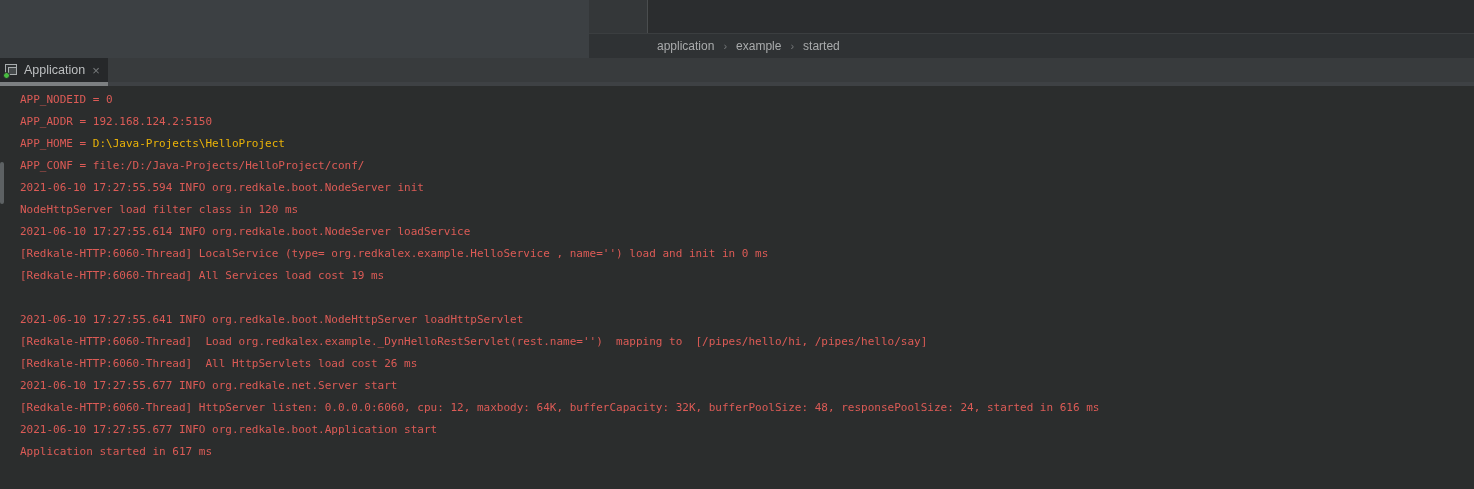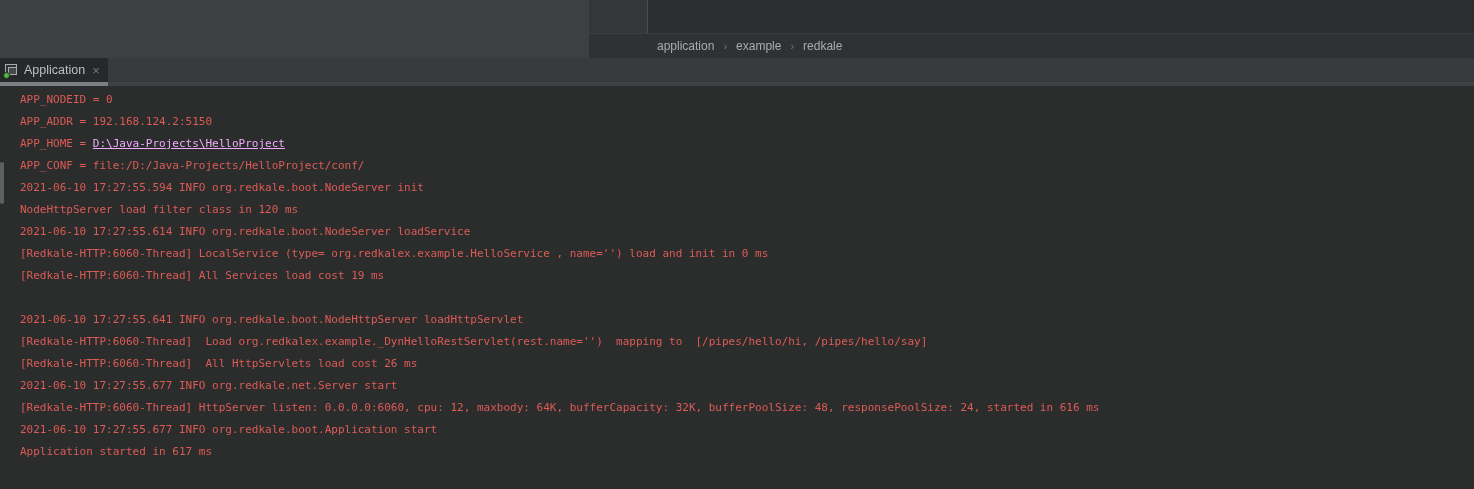--- a/index.html
+++ b/index.html
@@ -43,41 +43,41 @@
 
   
   .console {
     position:absolute; left:0; top:86px; width:1474px; height:403px;
     background:#2b2d2d; padding:3px 8px 0 20px;
     font-family:"DejaVu Sans Mono", monospace;
     font-size:11px; line-height:22px; white-space:pre;
   }
   .console-line { min-height:22px; }
   .seg-err  { color:#dc5b56; }
-  .seg-link { color:#f0abfc; text-decoration:underline; cursor:pointer; }
+  .seg-link { color:#eab308; cursor:pointer; }
 
   
   .scroll-thumb {
     position:absolute; left:0; top:162px; width:4px; height:42px;
     background:#5d6163; border-radius:2px; cursor:grab;
   }
 </style>
 </head>
 <body>
 
 <div class="hdr-left"></div>
 <div class="hdr-mid"></div>
 <div class="hdr-topright"></div>
 
 <div class="breadcrumb-row">
   <span class="crumb">application</span>
   <span class="crumb-sep">›</span>
   <span class="crumb">example</span>
   <span class="crumb-sep">›</span>
-  <span class="crumb">redkale</span>
+  <span class="crumb">started</span>
 </div>
 
 <div class="tabbar">
   <div class="tabbar-bottom"></div>
   <div class="tab-active">
     <span class="console-icon">
       <span class="ci-outer"></span>
       <span class="ci-inner"></span>
       <span class="ci-dot"></span>
     </span>

